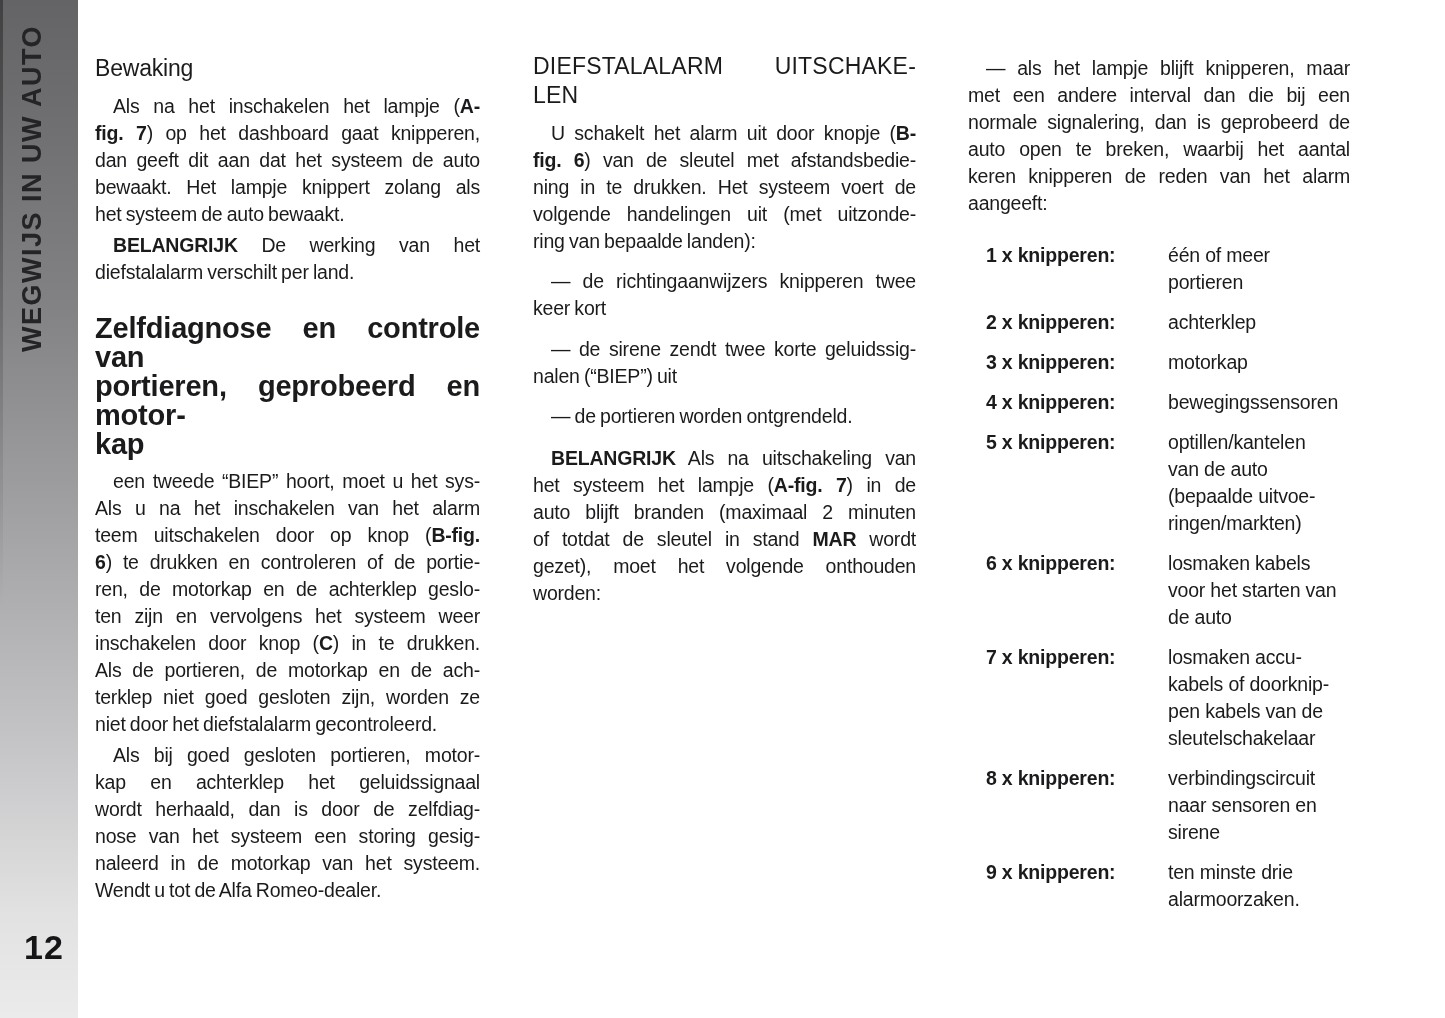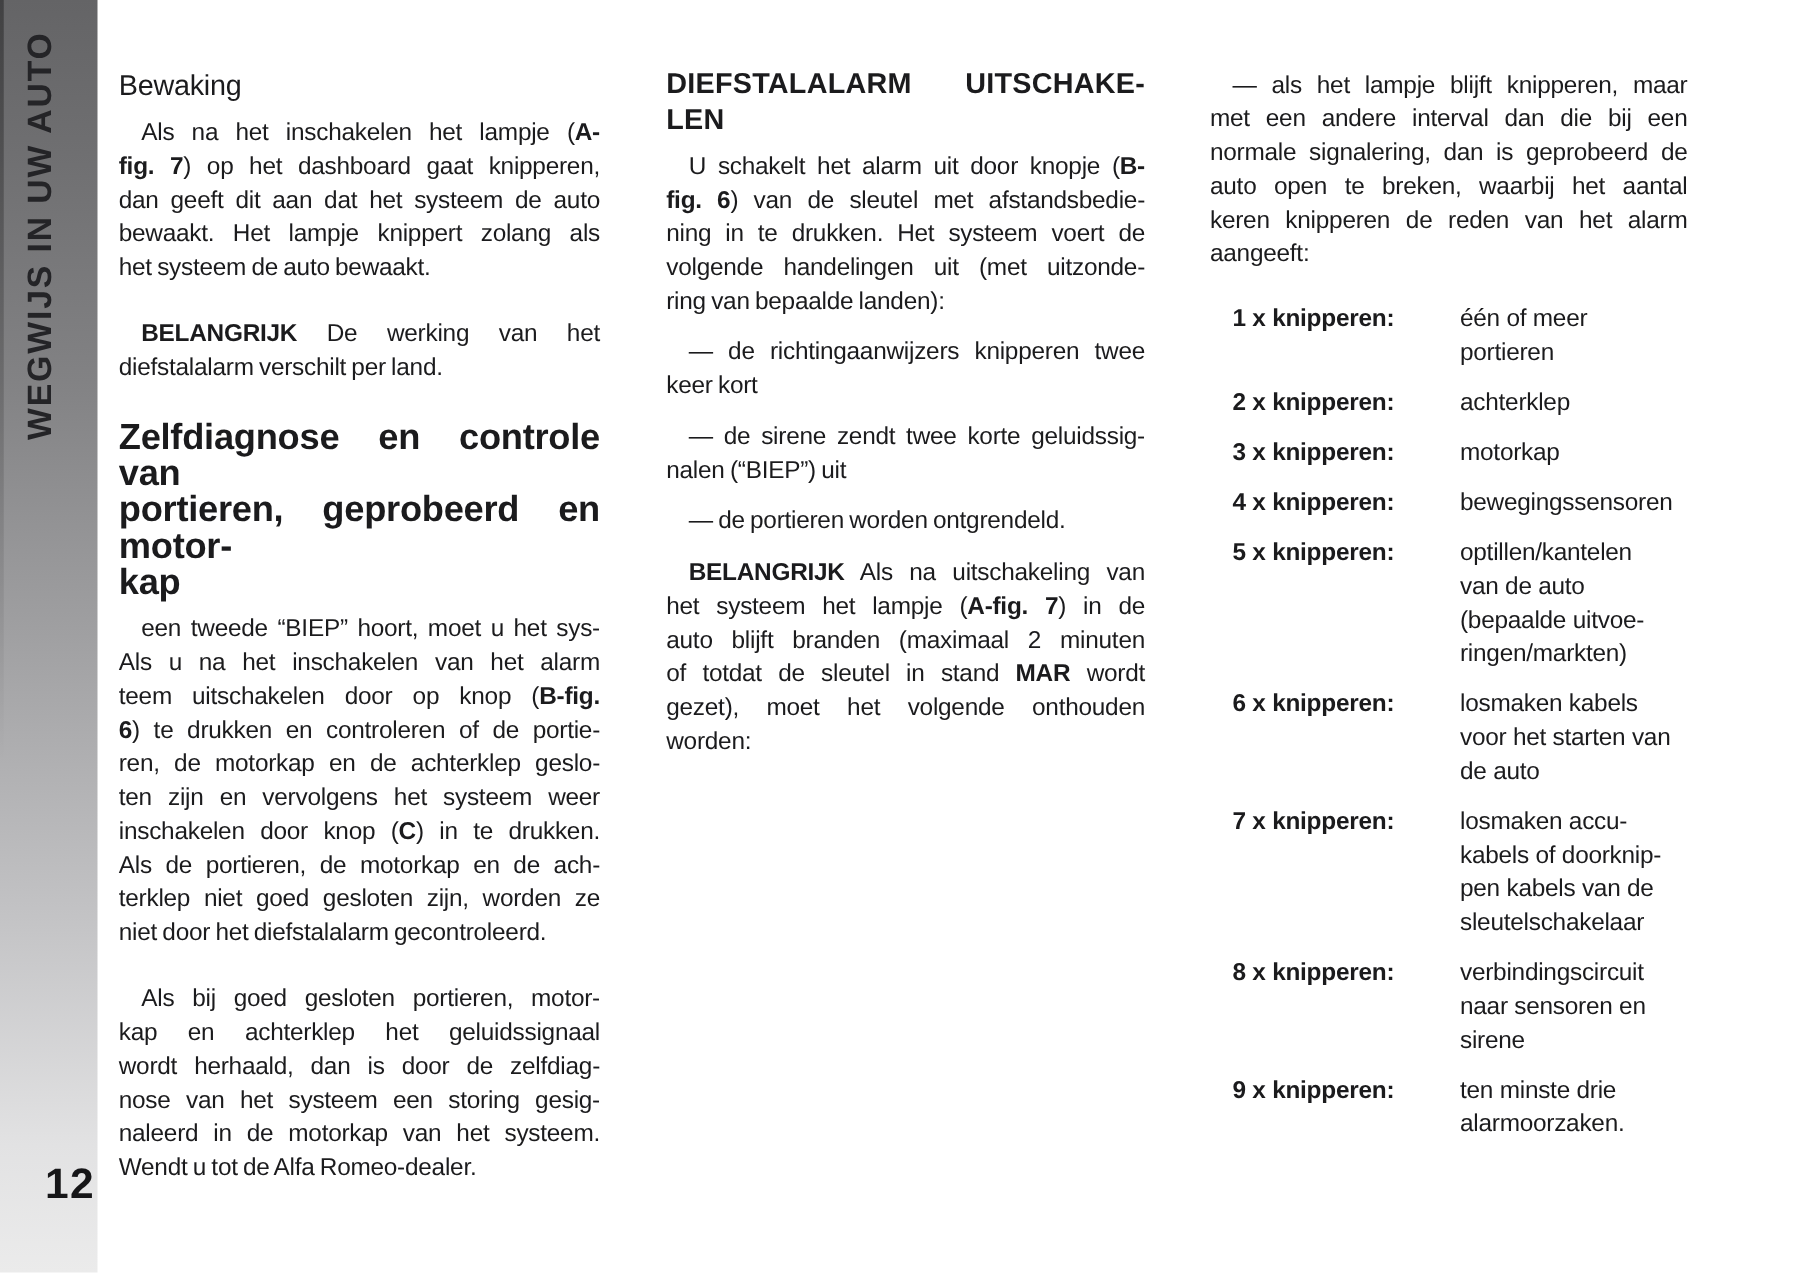--- a/index.html
+++ b/index.html
@@ -20,37 +20,37 @@
     background:linear-gradient(180deg,rgba(0,0,0,.35),rgba(0,0,0,0));
   }
   .vlabel {
     position:absolute; left:17px; top:352px;
     transform:rotate(-90deg); transform-origin:0 0;
     font-weight:700; font-size:27px; letter-spacing:1.5px;
     color:#242427; white-space:nowrap;
   }
   .pagenum {
     position:absolute; left:24px; top:928px;
-    font-size:34px; font-weight:700; color:#161618; letter-spacing:1px;margin-left:12px;
+    font-size:34px; font-weight:700; color:#161618; letter-spacing:1px;
   }
   .col { position:absolute; }
   .col-left   { left:95px;  top:55px; width:385px; }
   .col-middle { left:533px; top:52px; width:383px; }
   .col-right  { left:968px; top:55px; width:382px; }
 
   .body-block { font-size:19.5px; line-height:27px; letter-spacing:-0.2px; word-spacing:-1px; }
   .line { text-align:justify; text-align-last:justify; }
   .line.last { text-align-last:auto; }
   .indented .line:first-child { padding-left:18px; }
 
   .h-small { font-size:23px; font-weight:400; line-height:27px; letter-spacing:-0.2px; }
   .h-sub   { font-size:29px; font-weight:700; line-height:29px; letter-spacing:-0.2px; word-spacing:-1px; }
-  .h-caps  { font-size:23px; font-weight:700; line-height:29px; letter-spacing:0.2px; word-spacing:-1px; }
-
-  .mt11{margin-top:11px;} .mt12{margin-top:26px;} .mt13{margin-top:13px;}
+  .h-caps  { font-size:23px; font-weight:400; line-height:29px; letter-spacing:0.2px; word-spacing:-1px; }
+
+  .mt11{margin-top:11px;} .mt12{margin-top:4px;} .mt13{margin-top:13px;}
   .mt14{margin-top:14px;} .mt15{margin-top:15px;} .mt10{margin-top:10px;}
   .mt28{margin-top:28px;} .mt9{margin-top:9px;}
 
   .flash-list { margin-top:25px; font-size:19.5px; line-height:27px; letter-spacing:-0.2px; }
   .lrow { display:flex; margin-bottom:13px; }
   .lterm { width:200px; flex:0 0 200px; font-weight:700; padding-left:18px; box-sizing:border-box; }
   .ldesc { flex:1; }
 </style>
 </head>
 <body>

